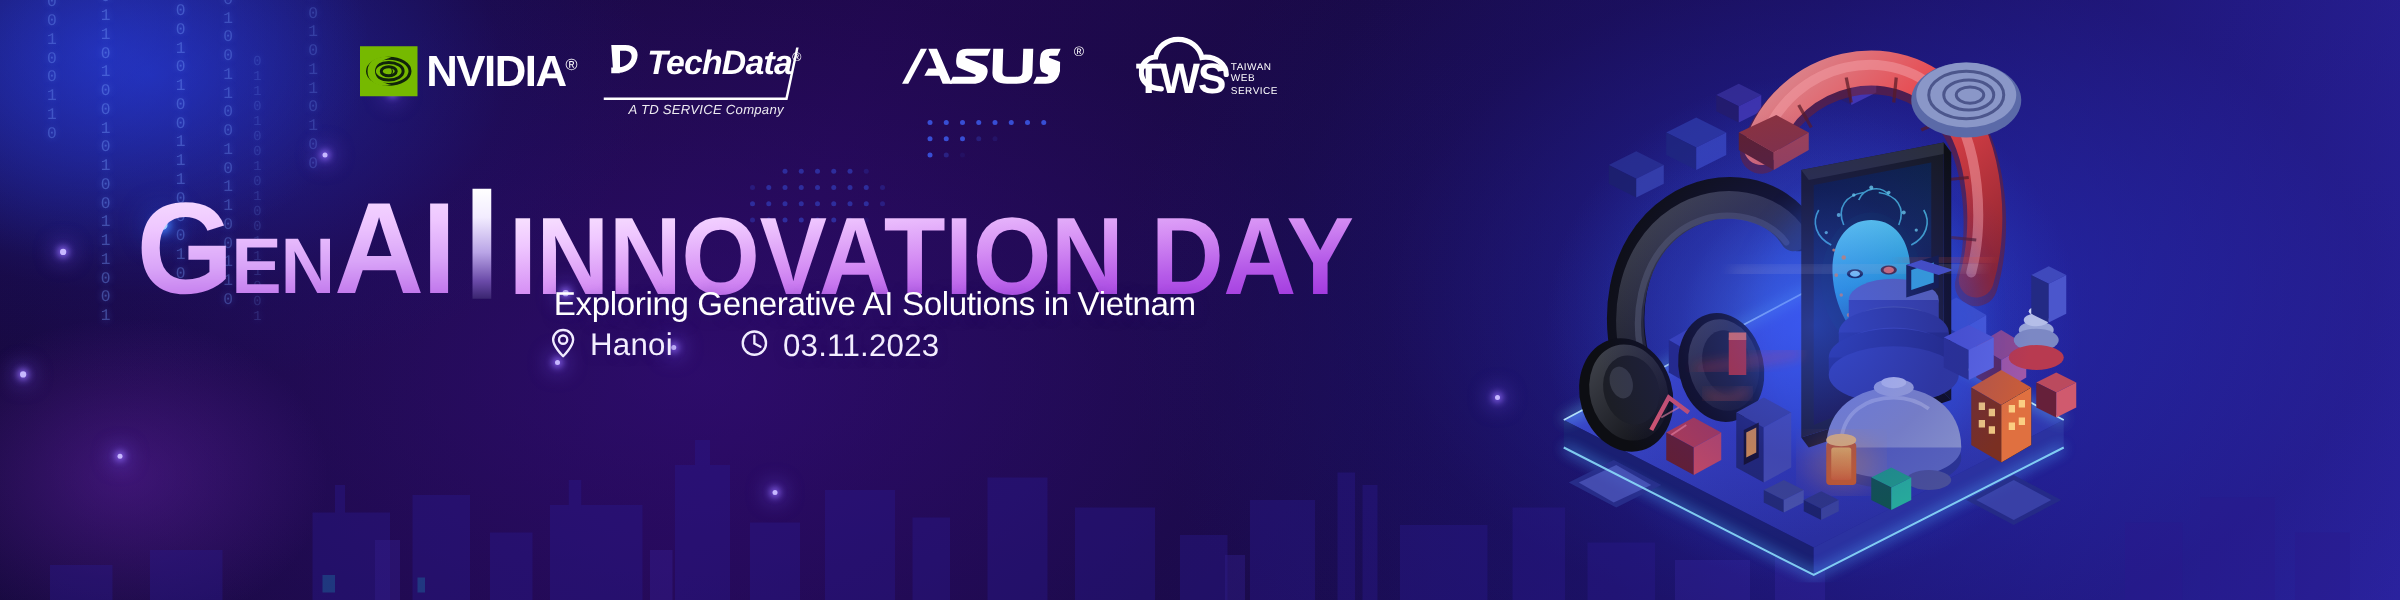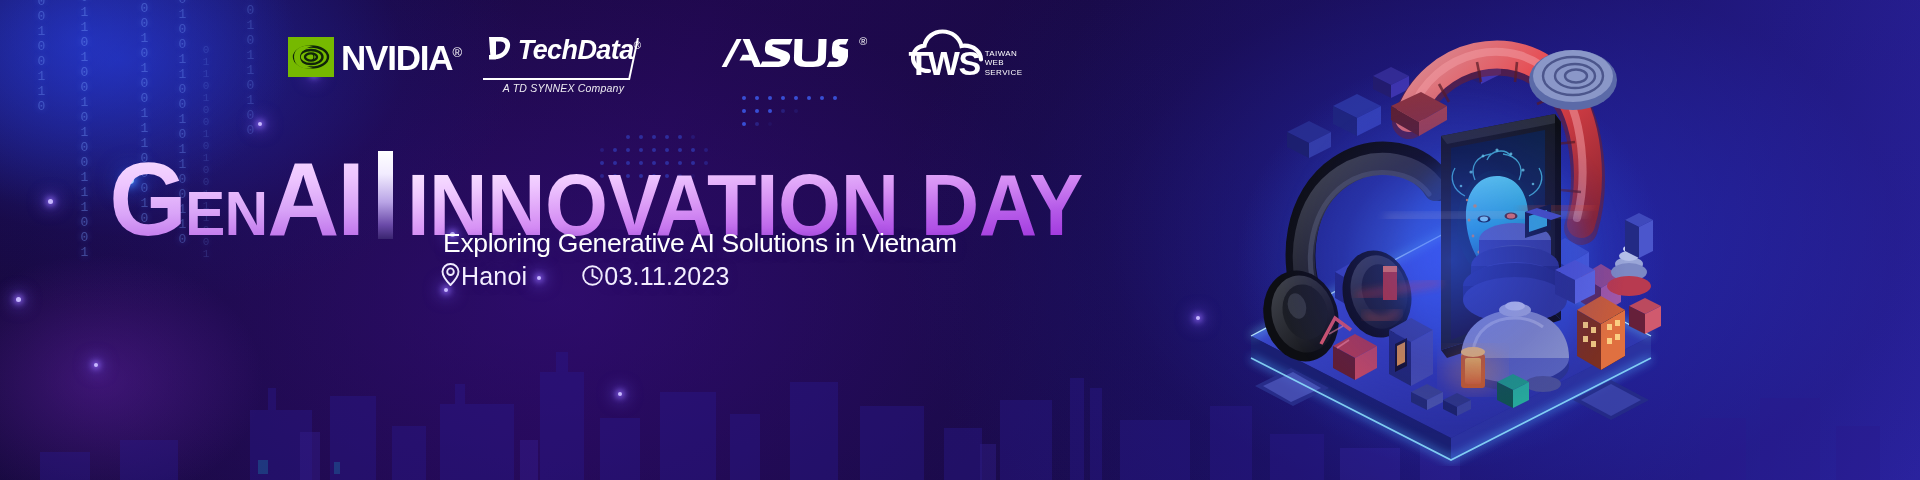--- a/index.html
+++ b/index.html
@@ -167,21 +167,21 @@
     color:#ffffff; font-size:26.5px; font-weight:normal;
     letter-spacing:-.3px; white-space:nowrap;
     text-shadow:0 1px 10px rgba(40,20,110,.6);
   }
 
   
   .meta {
     position:absolute; left:440px; top:262px;
     display:flex; align-items:center; gap:54px;
   }
-  .meta-item { display:flex; align-items:flex-end; }
+  .meta-item { display:flex; align-items:flex-start; gap:11px; }
   .meta-text {
     color:#f3eeff; font-size:25px; letter-spacing:.2px; white-space:nowrap;
     text-shadow:0 1px 8px rgba(40,20,110,.5);
   }
 
   
   .illo {
     position:absolute; left:1225px; top:14px; width:452px; height:452px;
   }
   .illo-glow {
@@ -346,21 +346,21 @@
     </div>
 
     <div class="techdata">
       <span class="techdata-d">
         <svg width="26" height="28" viewBox="0 0 26 28" aria-hidden="true">
           <path d="M2 3 L13 3 C22 3 25 9 22 16 C19.5 22.5 13 25.5 5 25.5 L2 25.5 L2 21 L6 21 C12 21 16.5 18.5 18 14 C19.2 9.6 17 7.5 12 7.5 L9 7.5 L9 25.5 L3.6 25.5 Z" fill="#ffffff"></path>
         </svg>
       </span>
       <span class="techdata-word"><span>TechData</span><sup>®</sup></span>
       <span class="techdata-bar"></span>
-      <span class="techdata-tag">A TD SYNNEX Company</span>
+      <span class="techdata-tag">A TD SERVICE Company</span>
     </div>
 
     <div class="asus">
       <span class="asus-word">
         <svg width="132" height="40" viewBox="0 0 132 40" aria-hidden="true">
           <g fill="#ffffff">
 
             <path d="M6 34 L20 6 L25 6 L11 34 Z"></path>
             <path d="M26 6 L33 6 L46 34 L38.5 34 L35.6 27.5 L23.6 27.5 L26.6 21.8 L33.2 21.8 L29.6 13.6 Z"></path>
 

